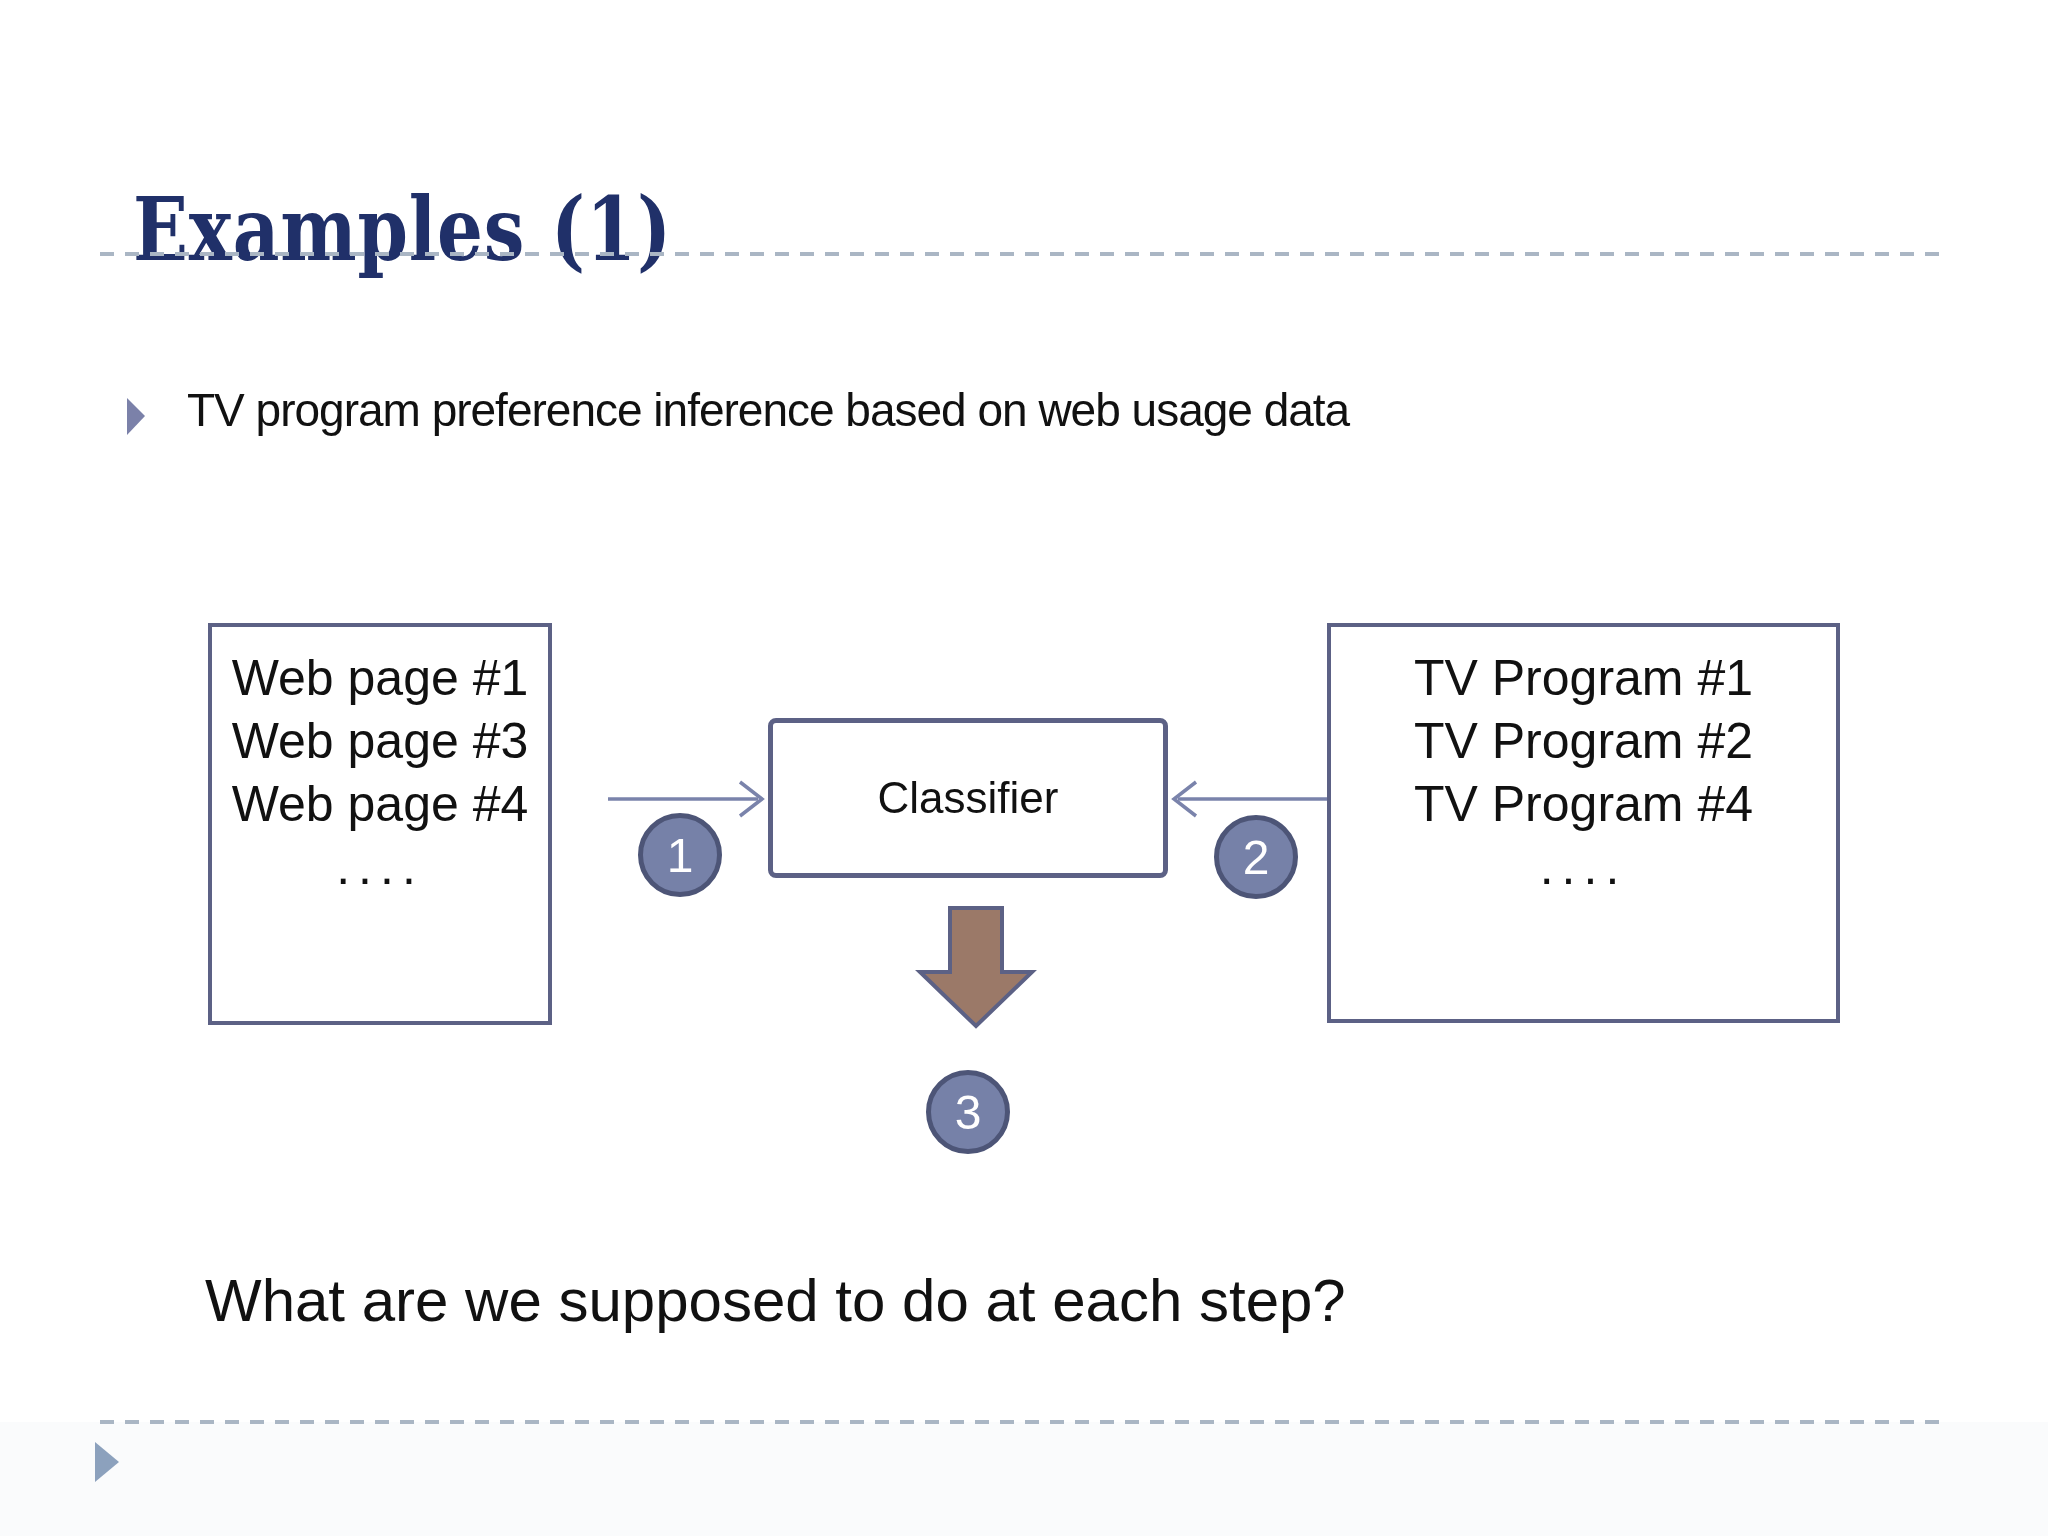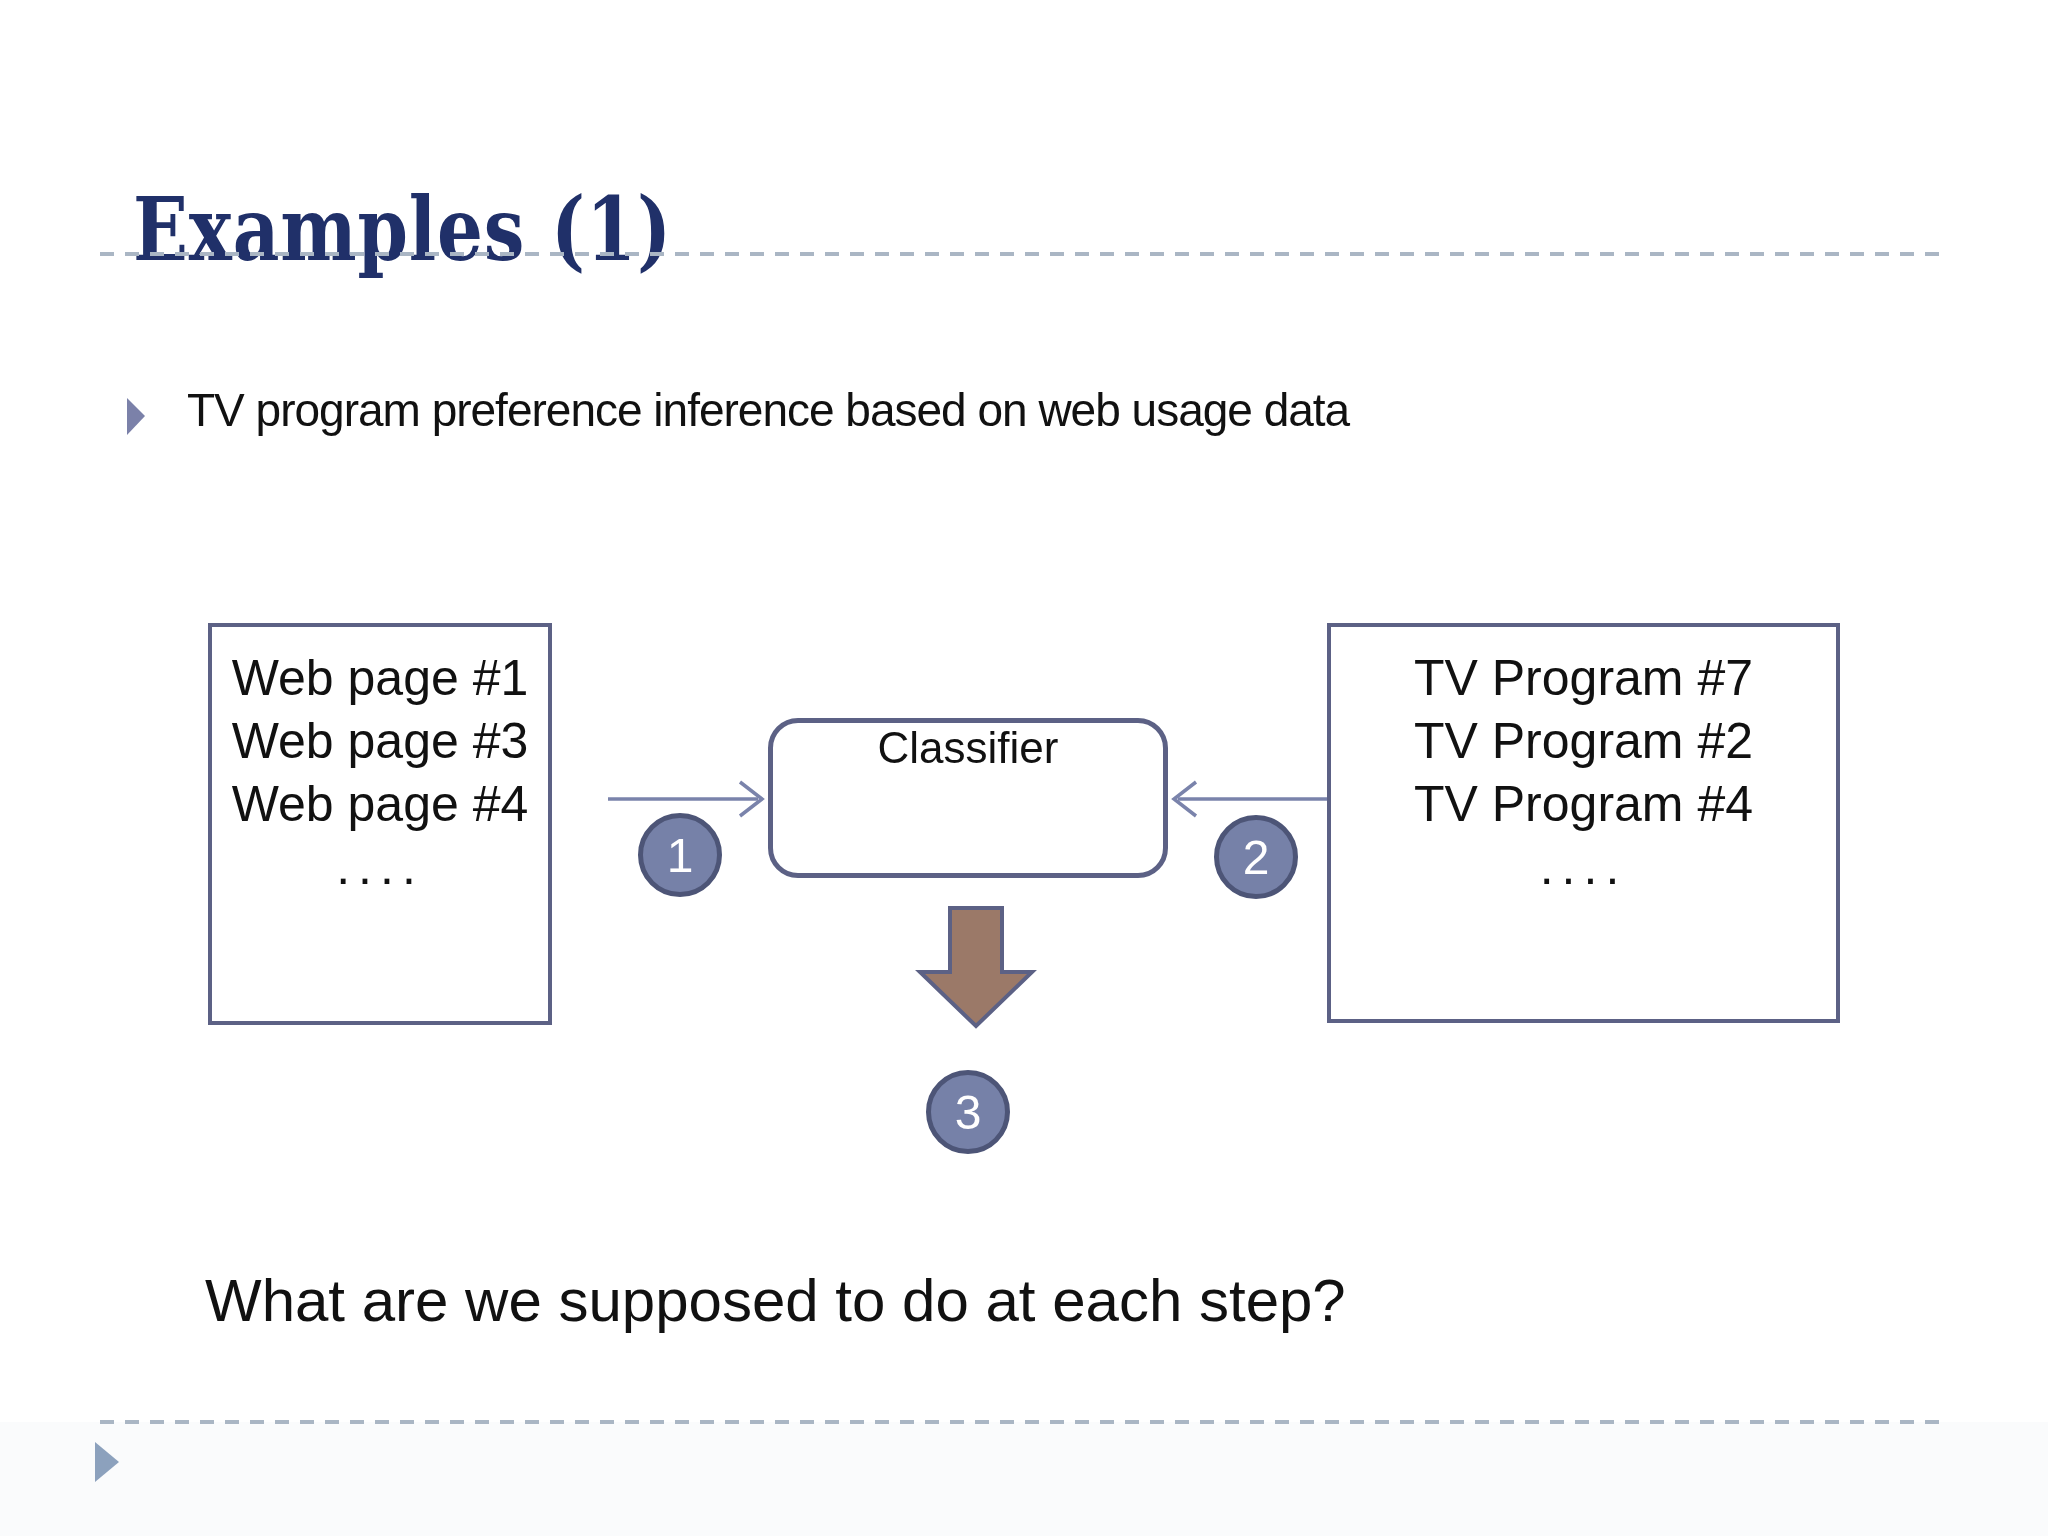--- a/index.html
+++ b/index.html
@@ -26,22 +26,22 @@
   .bullet-text{position:absolute;left:187px;top:383px;font-size:46px;
     letter-spacing:-1px;white-space:nowrap}
 
   .box{position:absolute;border:4px solid #5c6185;background:#fff;box-sizing:border-box;
     text-align:center;font-size:50px;line-height:63px;padding-top:20px}
   .box.web{left:208px;top:623px;width:344px;height:402px}
   .box.tv{left:1327px;top:623px;width:513px;height:400px}
   .dots{letter-spacing:8px}
 
   .classifier{position:absolute;left:768px;top:718px;width:400px;height:160px;
-    border:5px solid #5c6185;border-radius:30px;background:#fff;box-sizing:border-box;
-    display:flex;align-items:flex-start;justify-content:center;font-size:44px}
+    border:5px solid #5c6185;border-radius:8px;background:#fff;box-sizing:border-box;
+    display:flex;align-items:center;justify-content:center;font-size:44px}
 
   .circle{position:absolute;width:84px;height:84px;box-sizing:border-box;
     border:5px solid #4d5577;border-radius:50%;background:#7681a8;color:#fff;
     display:flex;align-items:center;justify-content:center;font-size:48px}
   .c1{left:638px;top:813px}
   .c2{left:1214px;top:815px}
   .c3{left:926px;top:1070px}
 
   .question{position:absolute;left:205px;top:1266px;font-size:60px;white-space:nowrap}
 
@@ -66,21 +66,21 @@
   <span class="bullet-text">TV program preference inference based on web usage data</span>
 
   <div class="box web">
     <div>Web page #1</div>
     <div>Web page #3</div>
     <div>Web page #4</div>
     <div class="dots">....</div>
   </div>
 
   <div class="box tv">
-    <div>TV Program #7</div>
+    <div>TV Program #1</div>
     <div>TV Program #2</div>
     <div>TV Program #4</div>
     <div class="dots">....</div>
   </div>
 
   <div class="classifier">
     <span>Classifier</span>
   </div>
 
   <svg class="overlay" width="2048" height="1536" viewBox="0 0 2048 1536">

